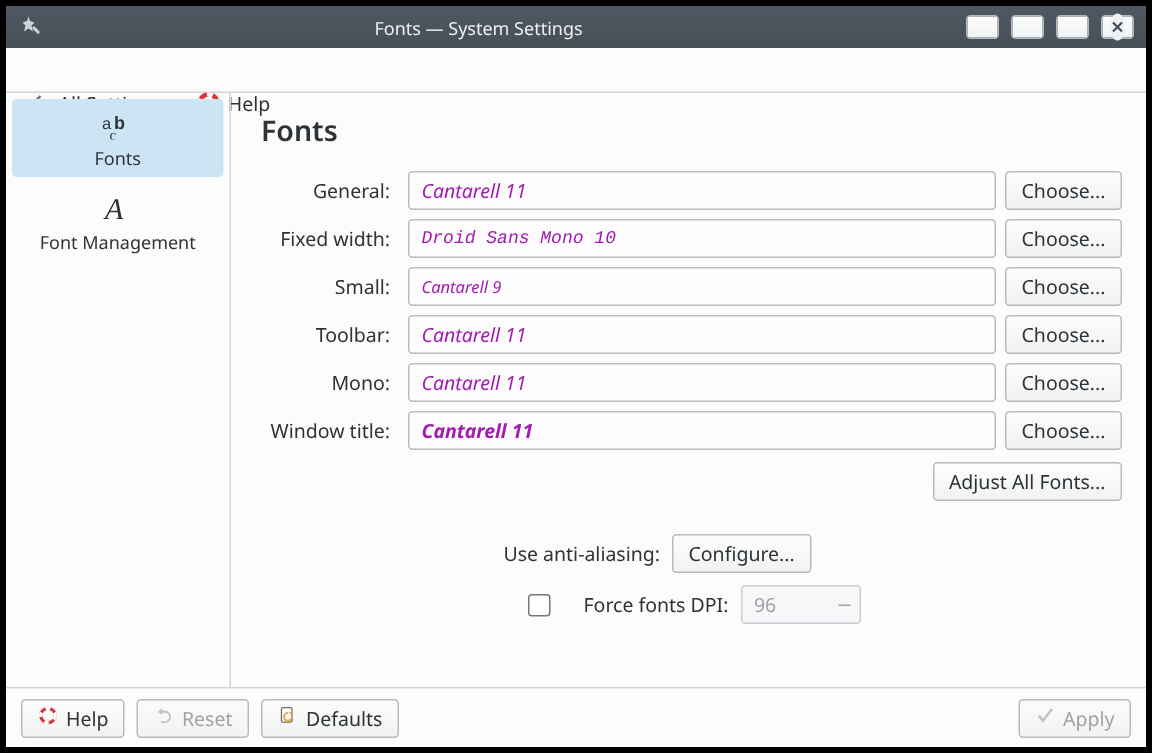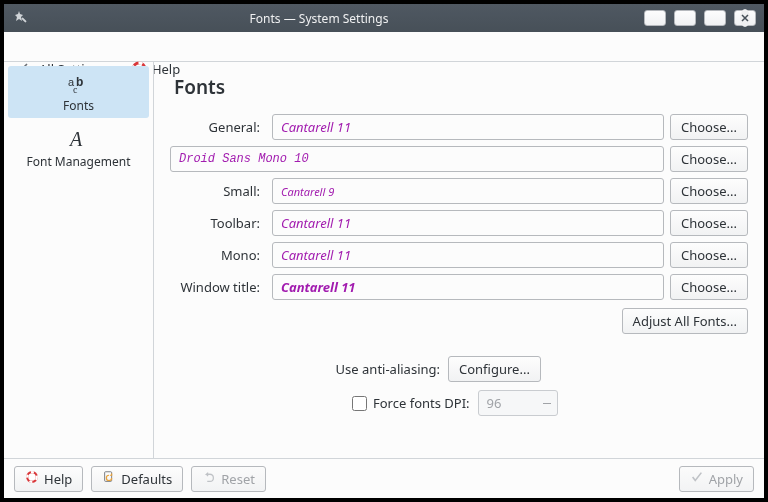--- a/index.html
+++ b/index.html
@@ -105,21 +105,21 @@
   .adjust-row { display:flex; justify-content:flex-end; margin-top:8px; }
   .aa-row { display:flex; align-items:center; gap:8px; margin-top:22px; }
   .aa-row .lbl2 { width:270px; text-align:right; }
   select.combo {
     height:26px; border:1px solid #b6b9bd; border-radius:3px;
     background:linear-gradient(to bottom,#fdfdfd,#f1f2f3);
     padding:0 6px; font-family:inherit; font-size:13px;
     width:118px;
   }
   .dpi-row { display:flex; align-items:center; gap:8px; margin-top:8px; padding-left:158px; }
-  .chk { display:inline-flex; align-items:center; gap:6px; cursor:pointer;padding-left:24px; }
+  .chk { display:inline-flex; align-items:center; gap:22px; cursor:pointer;padding-left:24px; }
   .chk input { width:15px; height:15px; }
   .spin {
     width:80px; height:26px;
     border:1px solid #c9ccd0; border-radius:3px;
     padding:0 18px 0 8px; color:#a0a3a7; background:#f6f7f8;
     position:relative; display:inline-flex; align-items:center;
   }
   .spin::after {
     content:""; position:absolute; right:4px; top:3px; bottom:3px; width:12px;
     background:
@@ -224,20 +224,21 @@
 
       <div class="font-rows">
 
         <div class="font-row">
           <div class="lbl">General:</div>
           <input class="font-display" readonly="" value="Cantarell 11" style="">
           <button class="btn">Choose...</button>
         </div>
 
         <div class="font-row">
+          <div class="lbl">Fixed width:</div>
           <input class="font-display mono" readonly="" value="Droid Sans Mono 10" style="">
           <button class="btn">Choose...</button>
         </div>
 
         <div class="font-row">
           <div class="lbl">Small:</div>
           <input class="font-display small" readonly="" value="Cantarell 9" style="">
           <button class="btn">Choose...</button>
         </div>
 
@@ -286,39 +287,39 @@
   <div class="actions">
     <button class="btn">
       <span class="ico">
         <svg class="ico-svg" viewBox="0 0 16 16">
             <circle cx="8" cy="8" r="5.5" stroke="#d9373a" stroke-width="2.5" fill="white"></circle>
             <circle cx="8" cy="8" r="5.5" stroke="#fff" stroke-width="2.5" fill="none" stroke-dasharray="3.5 4.5"></circle>
           </svg>
       </span>
       <span>Help</span>
     </button>
+    <button class="btn disabled" disabled="">
+      <span class="ico">
+        <svg class="ico-svg" viewBox="0 0 16 16">
+            <path d="M11 5H5l2-2M5 5l2 2" stroke="#bfc2c6" fill="none" stroke-width="1.4"></path>
+            <path d="M5 5h4a4 4 0 010 8H6" stroke="#bfc2c6" fill="none" stroke-width="1.4"></path>
+          </svg>
+      </span>
+      <span>Reset</span>
+    </button>
     <button class="btn">
       <span class="ico">
         <svg class="ico-svg" viewBox="0 0 16 16">
             <rect x="3" y="2" width="8" height="11" rx="1" fill="none" stroke="#6b6f75"></rect>
             <path d="M11 9a3 3 0 11-3-3" stroke="#e8a33d" fill="none" stroke-width="1.4"></path>
             <path d="M11 4v2h-2" stroke="#e8a33d" fill="none" stroke-width="1.4"></path>
           </svg>
       </span>
       <span>Defaults</span>
     </button>
-    <button class="btn disabled" disabled="">
-      <span class="ico">
-        <svg class="ico-svg" viewBox="0 0 16 16">
-            <path d="M11 5H5l2-2M5 5l2 2" stroke="#bfc2c6" fill="none" stroke-width="1.4"></path>
-            <path d="M5 5h4a4 4 0 010 8H6" stroke="#bfc2c6" fill="none" stroke-width="1.4"></path>
-          </svg>
-      </span>
-      <span>Reset</span>
-    </button>
     <div class="spacer"></div>
     <button class="btn disabled" disabled="">
       <span class="ico">
         <svg class="ico-svg" viewBox="0 0 16 16">
             <path d="M3 8l3 4 7-9" stroke="#bfc2c6" stroke-width="1.8" fill="none"></path>
           </svg>
       </span>
       <span>Apply</span>
     </button>
   </div>

